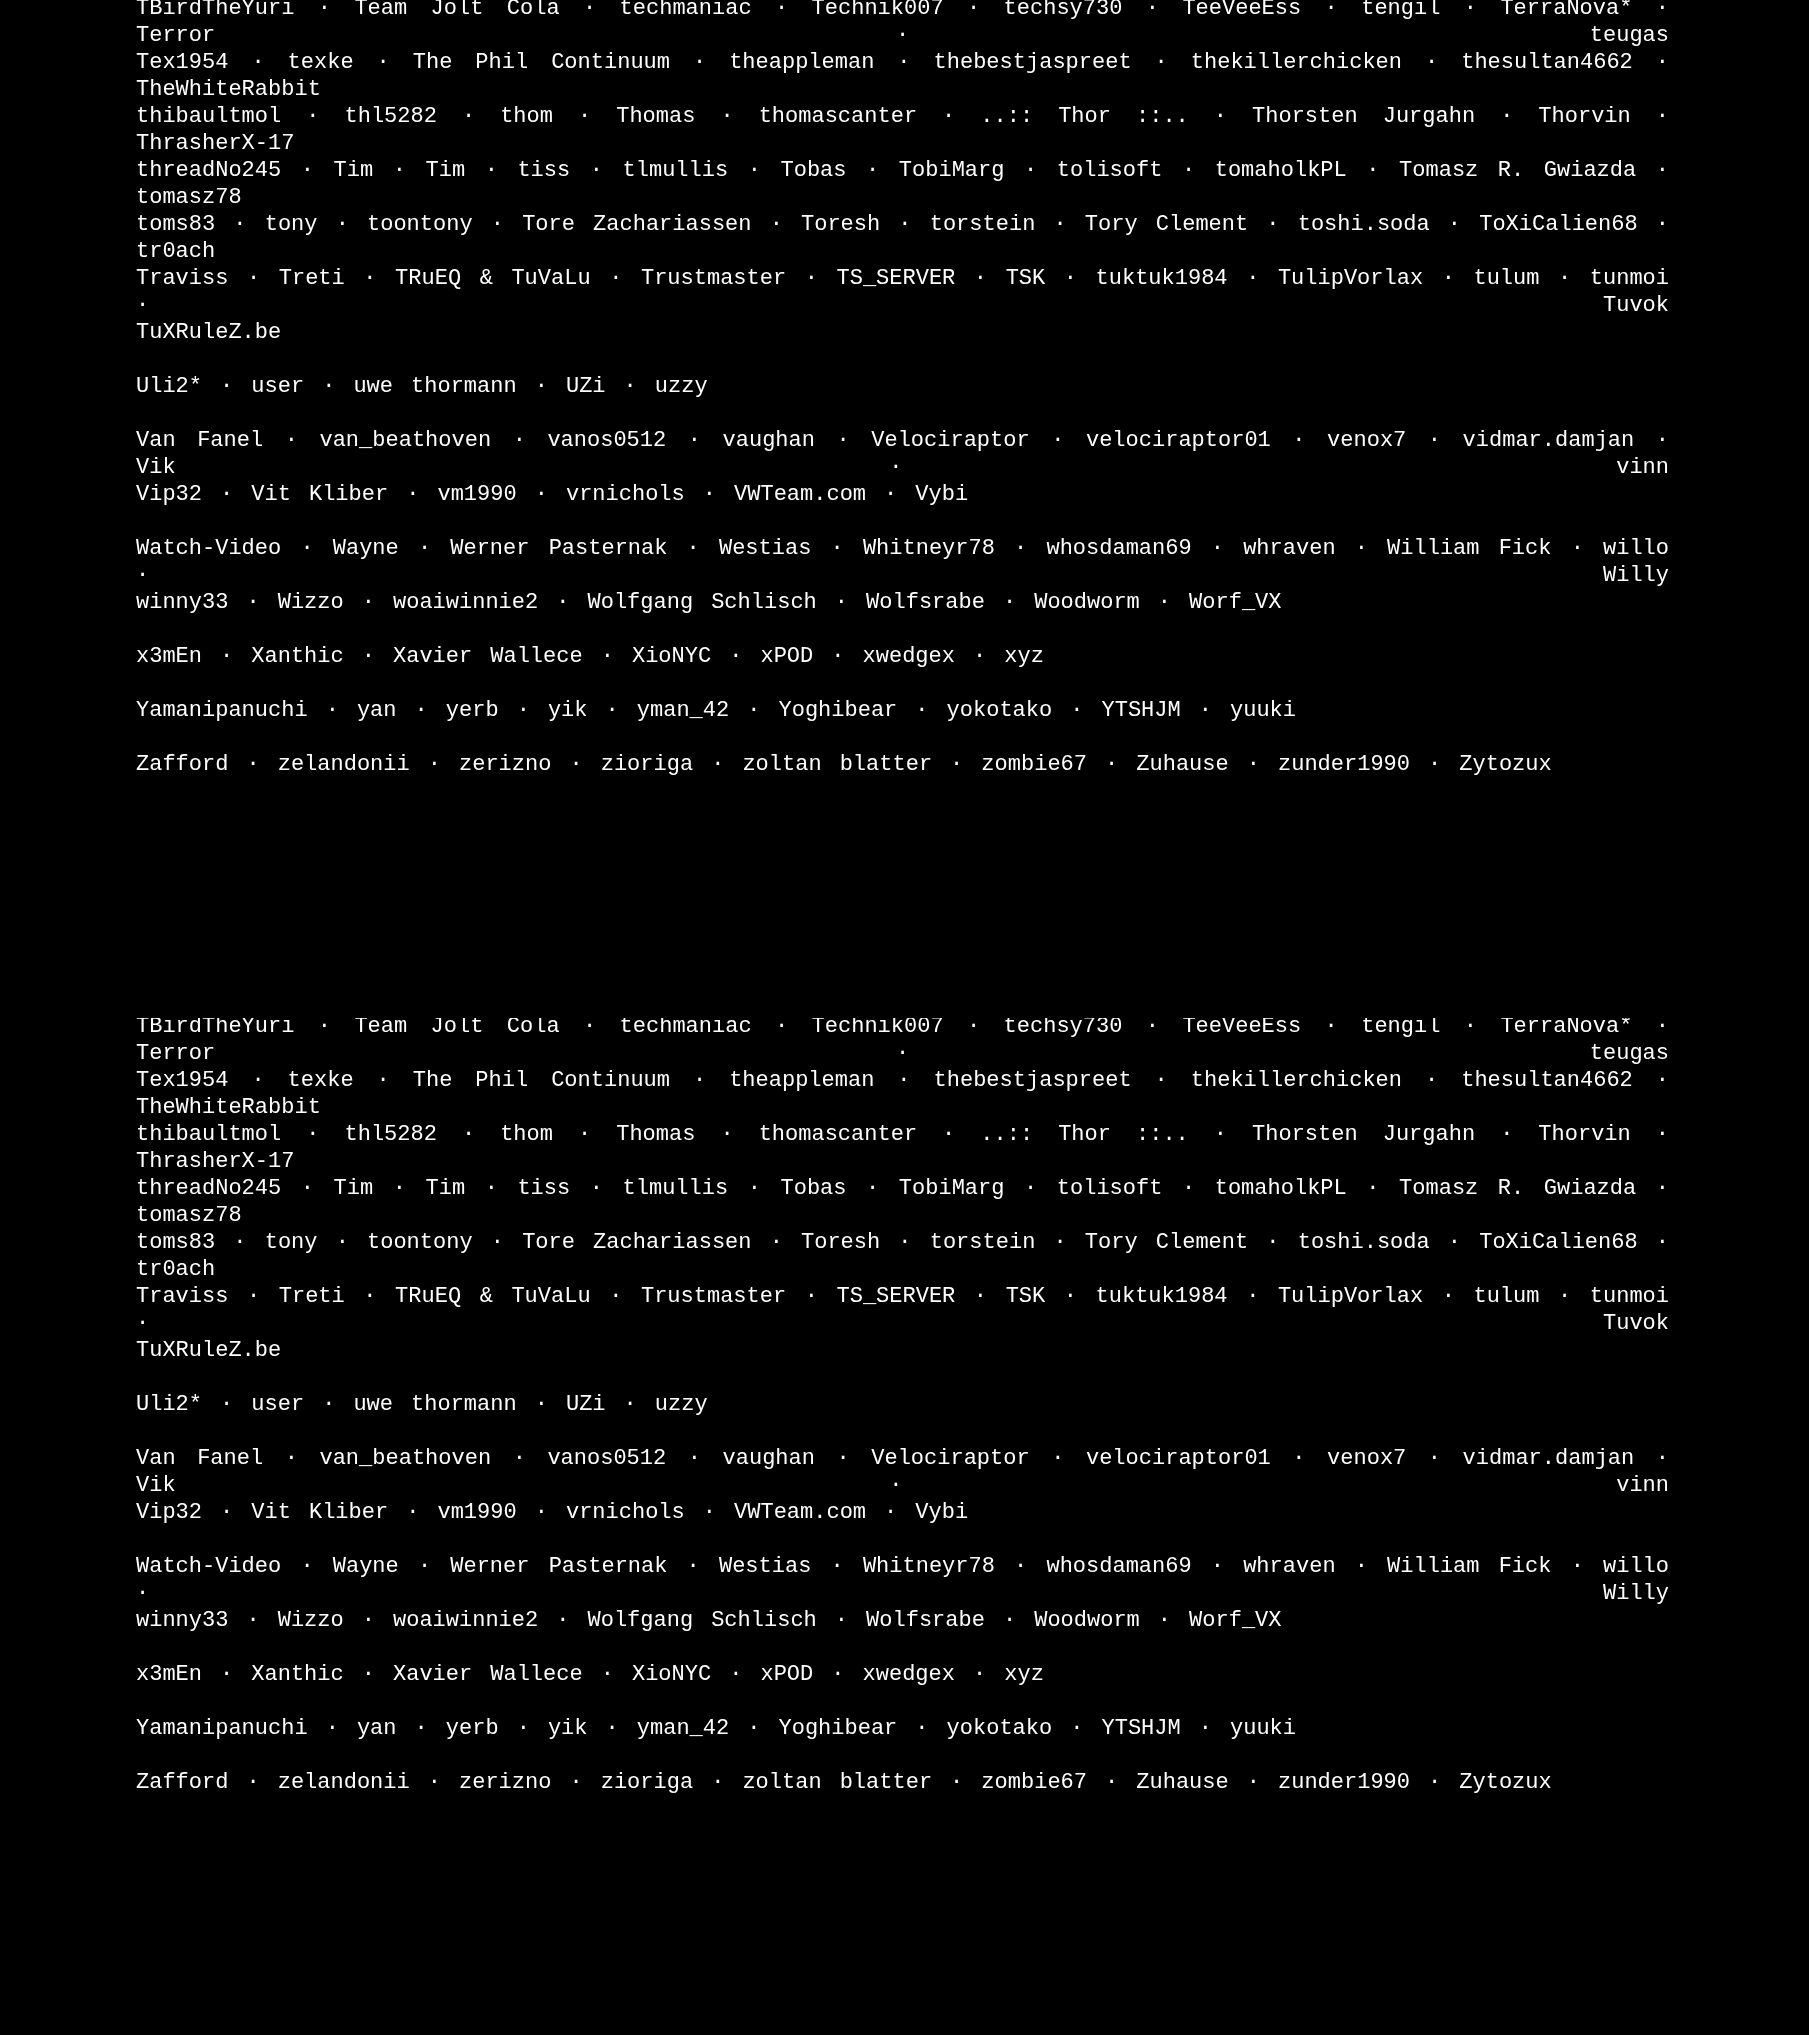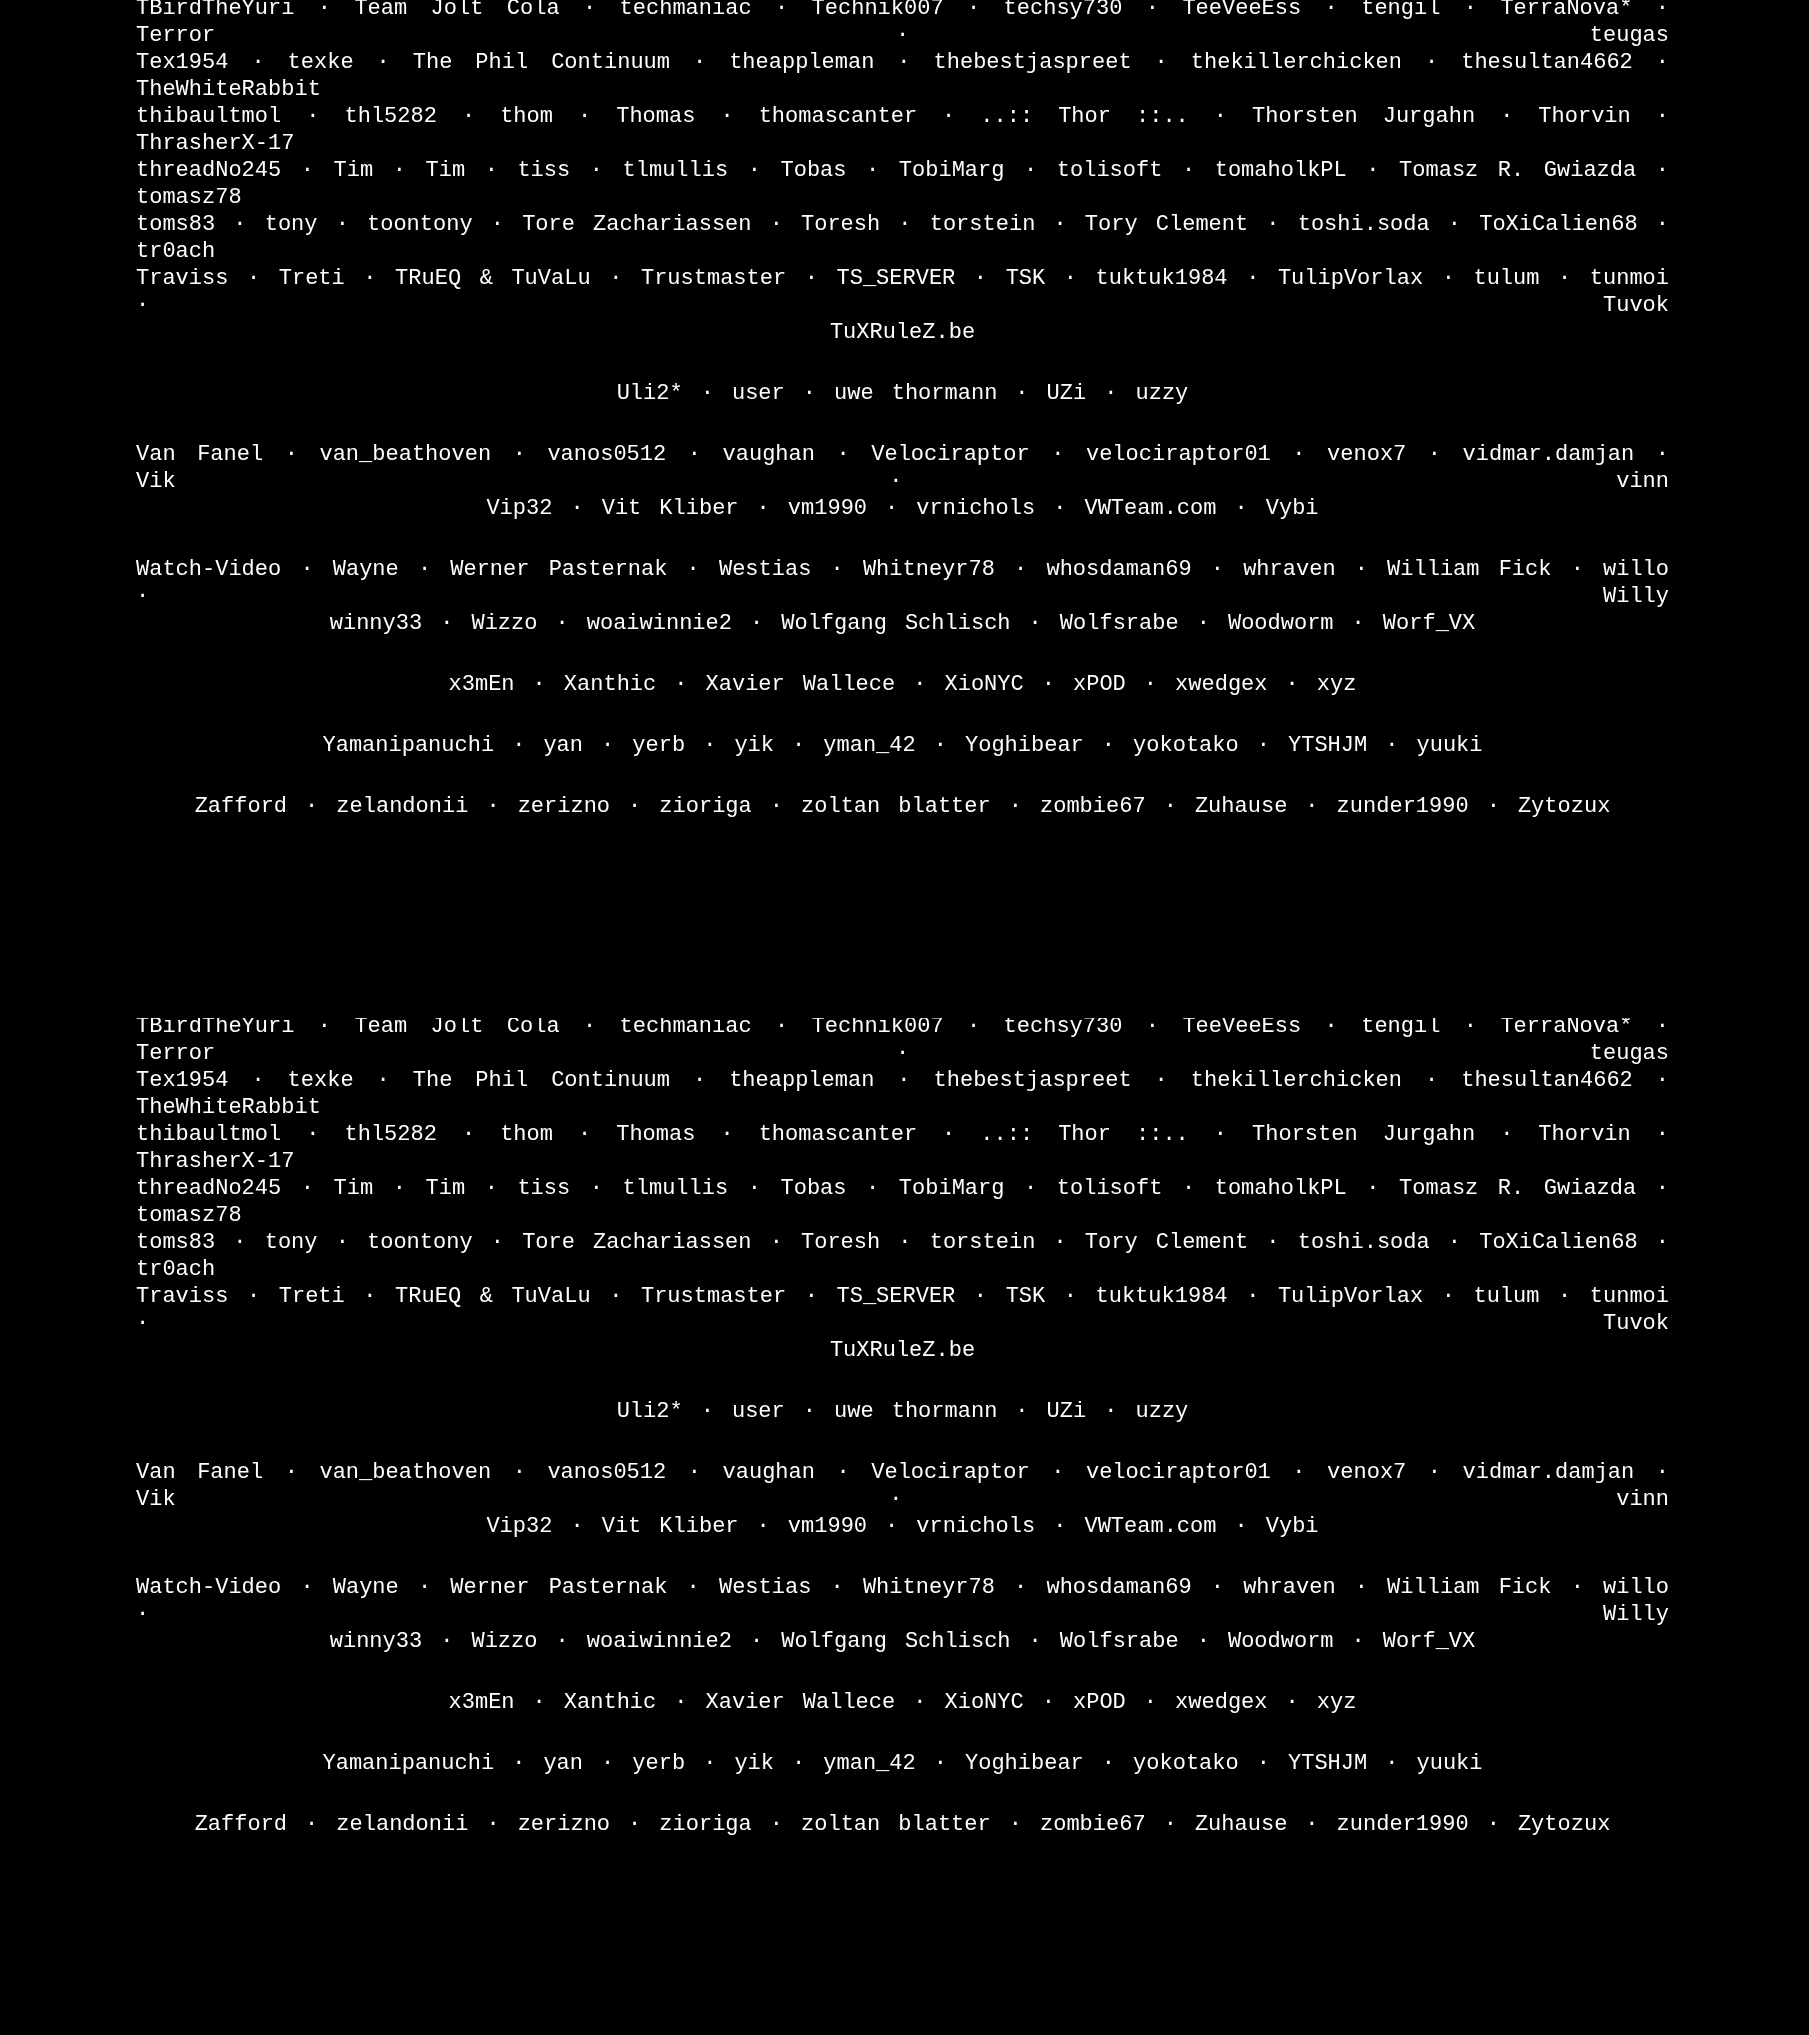--- a/index.html
+++ b/index.html
@@ -30,22 +30,22 @@
     position: absolute;
     left: 136px;
     top: -5.4px;
     width: 1533px;
     font-size: 22px;
     line-height: 27px;
     font-weight: 400;
     word-spacing: 0.22em;
   }
   .para { margin: 0; }
-  .para + .para { margin-top: 34px; }
-  .line { text-align: center; }
+  .para + .para { margin-top: 27px; }
+  .line { text-align: left; }
   .line.j {
     text-align: justify;
     text-align-last: justify;
   }
 </style>
 </head>
 <body>
 
 <div class="page">
 

